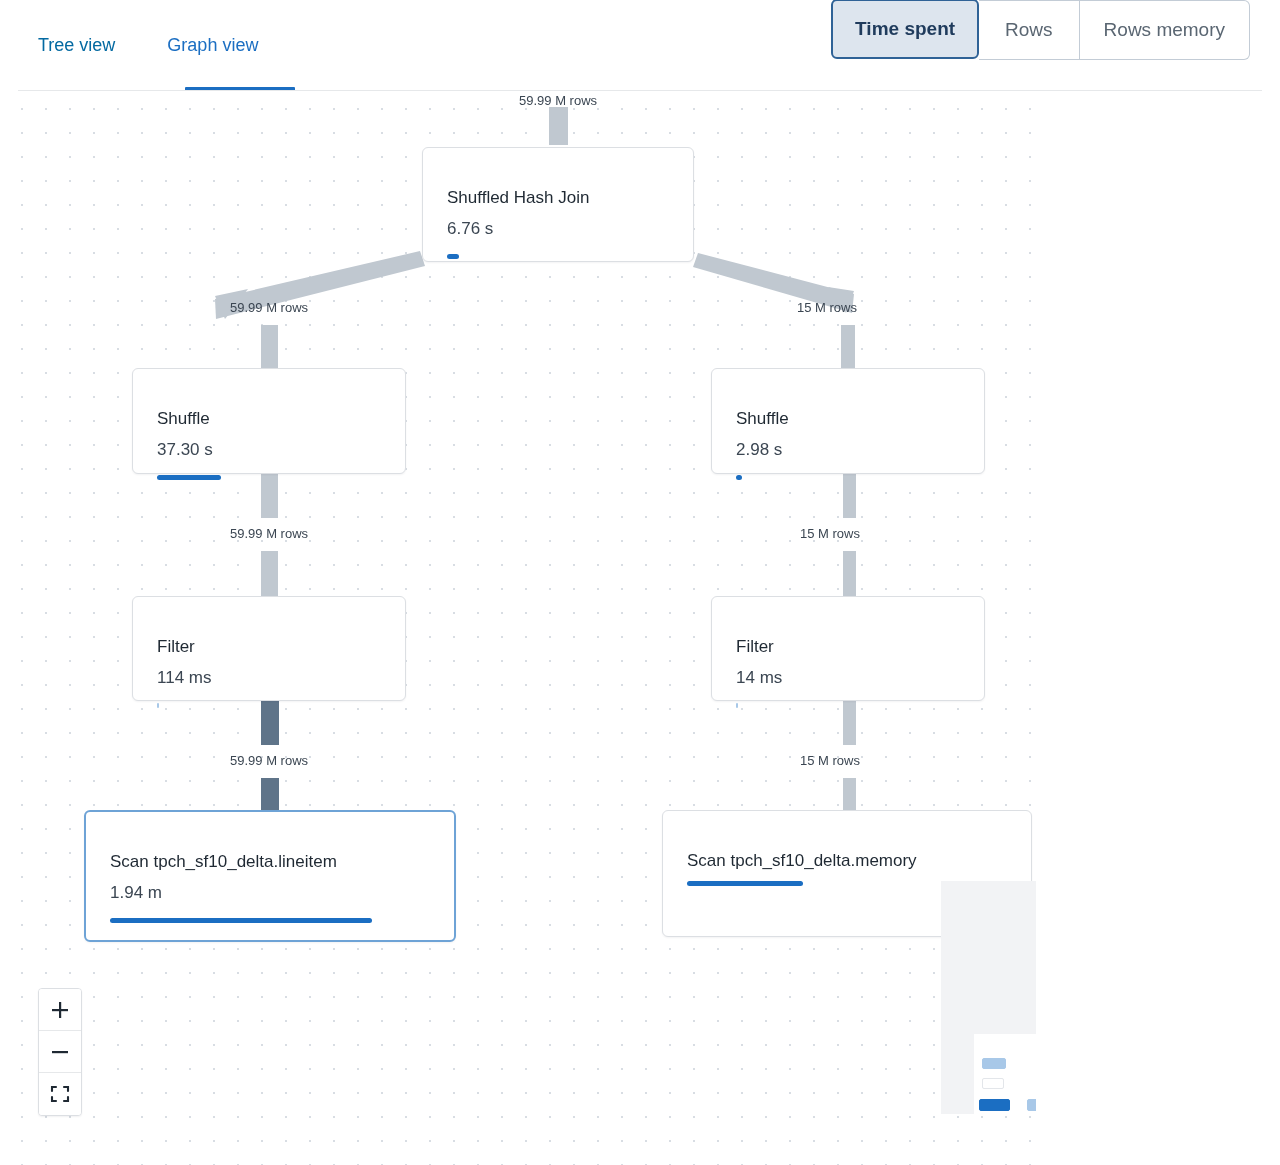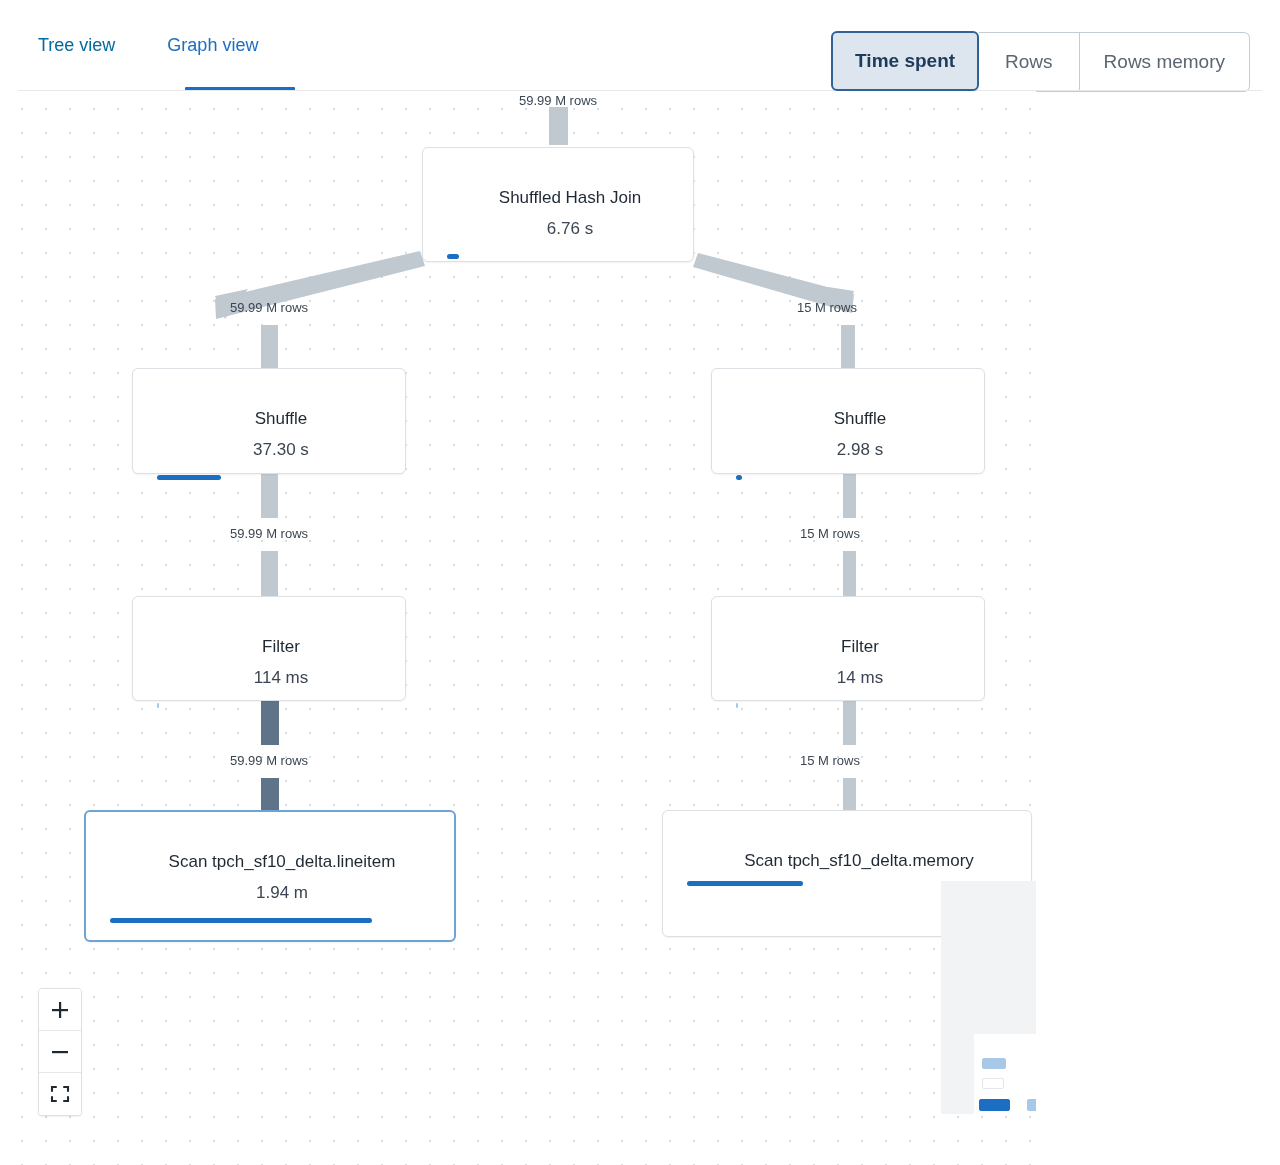--- a/index.html
+++ b/index.html
@@ -28,21 +28,21 @@
     font-family: "Liberation Sans", sans-serif;
     padding: 0; white-space: nowrap;
   }
   .tab.active { color: #1b6ec2; }
   .tab-underline {
     position: absolute; left: 185px; top: 87px; width: 110px; height: 4px;
     background: #1b6ec2; border-radius: 1px;
   }
 
   .segmented {
-    position: absolute; right: 30px; top: 32px; height: 60px;
+    position: absolute; right: 30px; top: 0; height: 60px;
     display: flex; border-radius: 6px; overflow: visible;
   }
   .seg-btn {
     height: 60px; display: flex; align-items: center; justify-content: center;
     background: #ffffff; border: 1px solid #c3ccd6;
     font-size: 19px; color: #5a6672; cursor: pointer; white-space: nowrap;
     font-family: "Liberation Sans", sans-serif;
   }
   .seg-btn:nth-child(1) { border-radius: 6px 0 0 6px; padding: 0 22px; }
   .seg-btn:nth-child(2) { border-left: none; padding: 0 26px; }
@@ -54,21 +54,20 @@
   }
 
   
   .canvas {
     position: absolute; left: 0; top: 91px; width: 1036px; height: 1074px;
     background-color: #ffffff;
     background-image: radial-gradient(circle, #d8dde3 1px, transparent 1.1px);
     background-size: 24px 24px;
     background-position: 10px 6px;
     overflow: hidden;
-    text-align: center;
   }
   .edge-layer { position: absolute; left: 0; top: 0; width: 1280px; height: 1074px; }
 
   
   .node {
     position: absolute; background: #ffffff;
     border: 1px solid #dcdfe3; border-radius: 6px;
     box-shadow: 0 1px 2px rgba(16,24,40,.05);
     padding: 22px 0 0 24px;
   }

